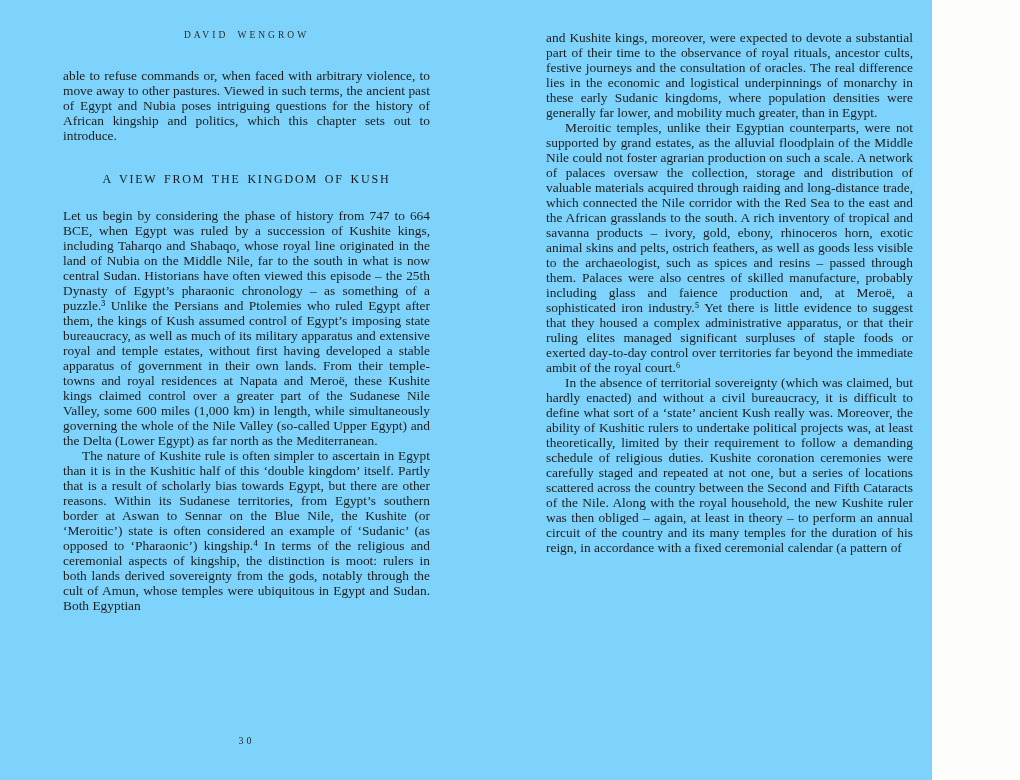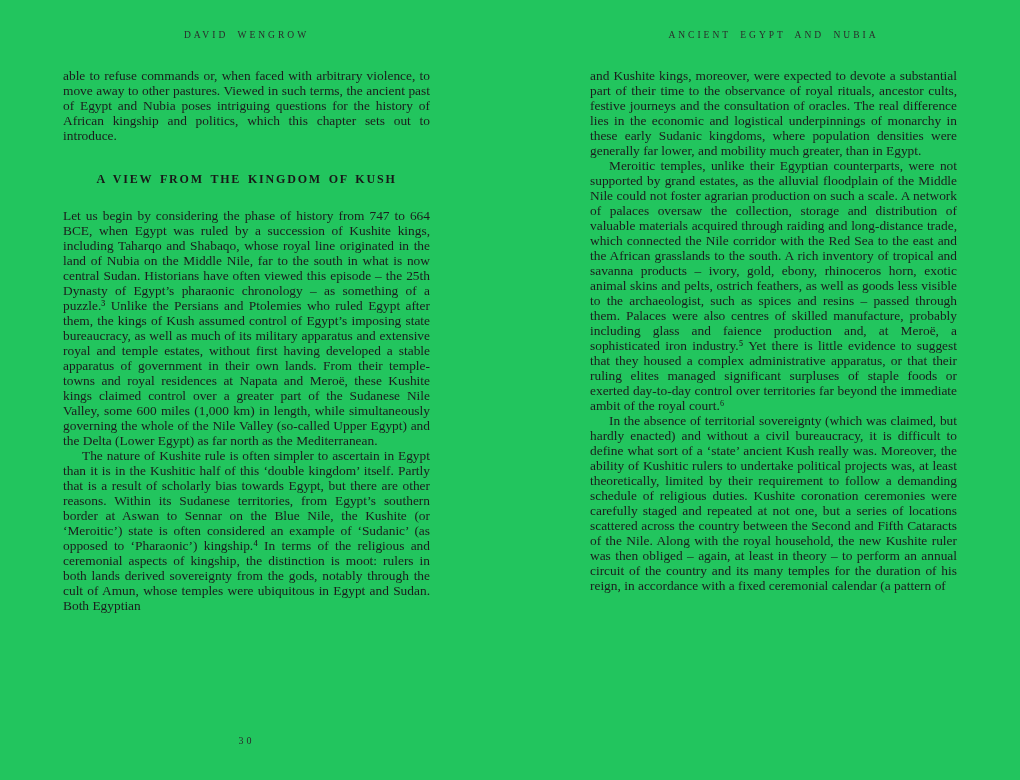--- a/index.html
+++ b/index.html
@@ -4,23 +4,23 @@
 <style>
   * { margin: 0; padding: 0; box-sizing: border-box; }
   html, body { width: 1020px; height: 780px; overflow: hidden; }
   body {
     background: #fdfdfb;
     color: #1c1c1c;
     font-family: "Liberation Serif", "DejaVu Serif", serif;
   }
   .spread {
     display: flex;
-    width: 1020px;
+    width: 932px;
     height: 780px;
-    background: #22c55e;
+    background: #7dd3fc;
   }
   .page {
     position: relative;
     width: 510px;
     height: 780px;
     padding-top: 30px;
   }
   .inner { width: 367px; }
   .page.left  .inner { margin-left: 63px; }
   .page.right .inner { margin-left: 80px; }
@@ -38,21 +38,21 @@
     font-size: 13.4px;
     line-height: 15px;
     text-align: justify;
     hyphens: auto;
     -webkit-hyphens: auto;
     color: #1c1c1c;
   }
   .para.indent { text-indent: 19px; }
   .section-heading {
     font-size: 12px;
-    font-weight: 700;
+    font-weight: 400;
     letter-spacing: 1.8px;
     word-spacing: 2px;
     text-align: center;
     color: #181818;
     margin: 29px 0 21px 0;
     white-space: nowrap;
   }
   .folio {
     position: absolute;
     bottom: 34px;
@@ -76,20 +76,19 @@
       <p class="para">able to refuse commands or, when faced with arbitrary violence, to move away to other pastures. Viewed in such terms, the ancient past of Egypt and Nubia poses intriguing questions for the history of African kingship and politics, which this chapter sets out to introduce.</p>
       <h2 class="section-heading">A VIEW FROM THE KINGDOM OF KUSH</h2>
       <p class="para">Let us begin by considering the phase of history from 747 to 664 BCE, when Egypt was ruled by a succession of Kushite kings, including Taharqo and Shabaqo, whose royal line originated in the land of Nubia on the Middle Nile, far to the south in what is now central Sudan. Historians have often viewed this episode – the 25th Dynasty of Egypt’s pharaonic chronology – as something of a puzzle.³ Unlike the Persians and Ptolemies who ruled Egypt after them, the kings of Kush assumed control of Egypt’s imposing state bureaucracy, as well as much of its military apparatus and extensive royal and temple estates, without first having developed a stable apparatus of government in their own lands. From their temple-towns and royal residences at Napata and Meroë, these Kushite kings claimed control over a greater part of the Sudanese Nile Valley, some 600 miles (1,000 km) in length, while simultaneously governing the whole of the Nile Valley (so-called Upper Egypt) and the Delta (Lower Egypt) as far north as the Mediterranean.</p>
       <p class="para indent">The nature of Kushite rule is often simpler to ascertain in Egypt than it is in the Kushitic half of this ‘double kingdom’ itself. Partly that is a result of scholarly bias towards Egypt, but there are other reasons. Within its Sudanese territories, from Egypt’s southern border at Aswan to Sennar on the Blue Nile, the Kushite (or ‘Meroitic’) state is often considered an example of ‘Sudanic’ (as opposed to ‘Pharaonic’) kingship.⁴ In terms of the religious and ceremonial aspects of kingship, the distinction is moot: rulers in both lands derived sovereignty from the gods, notably through the cult of Amun, whose temples were ubiquitous in Egypt and Sudan. Both Egyptian</p>
     </div>
     <footer class="folio">30</footer>
   </section>
 
   <section class="page right">
     <div class="inner">
-      <header class="running-header">ANCIENT EGYPT AND NUBIA</header>
       <p class="para">and Kushite kings, moreover, were expected to devote a substantial part of their time to the observance of royal rituals, ancestor cults, festive journeys and the consultation of oracles. The real difference lies in the economic and logistical underpinnings of monarchy in these early Sudanic kingdoms, where population densities were generally far lower, and mobility much greater, than in Egypt.</p>
       <p class="para indent">Meroitic temples, unlike their Egyptian counterparts, were not supported by grand estates, as the alluvial floodplain of the Middle Nile could not foster agrarian production on such a scale. A network of palaces oversaw the collection, storage and distribution of valuable materials acquired through raiding and long-distance trade, which connected the Nile corridor with the Red Sea to the east and the African grasslands to the south. A rich inventory of tropical and savanna products – ivory, gold, ebony, rhinoceros horn, exotic animal skins and pelts, ostrich feathers, as well as goods less visible to the archaeologist, such as spices and resins – passed through them. Palaces were also centres of skilled manufacture, probably including glass and faience production and, at Meroë, a sophisticated iron industry.⁵ Yet there is little evidence to suggest that they housed a complex administrative apparatus, or that their ruling elites managed significant surpluses of staple foods or exerted day-to-day control over territories far beyond the immediate ambit of the royal court.⁶</p>
       <p class="para indent">In the absence of territorial sovereignty (which was claimed, but hardly enacted) and without a civil bureaucracy, it is difficult to define what sort of a ‘state’ ancient Kush really was. Moreover, the ability of Kushitic rulers to undertake political projects was, at least theoretically, limited by their requirement to follow a demanding schedule of religious duties. Kushite coronation ceremonies were carefully staged and repeated at not one, but a series of locations scattered across the country between the Second and Fifth Cataracts of the Nile. Along with the royal household, the new Kushite ruler was then obliged – again, at least in theory – to perform an annual circuit of the country and its many temples for the duration of his reign, in accordance with a fixed ceremonial calendar (a pattern of</p>
     </div>
   </section>
 
 </div>
 
 </body></html>

